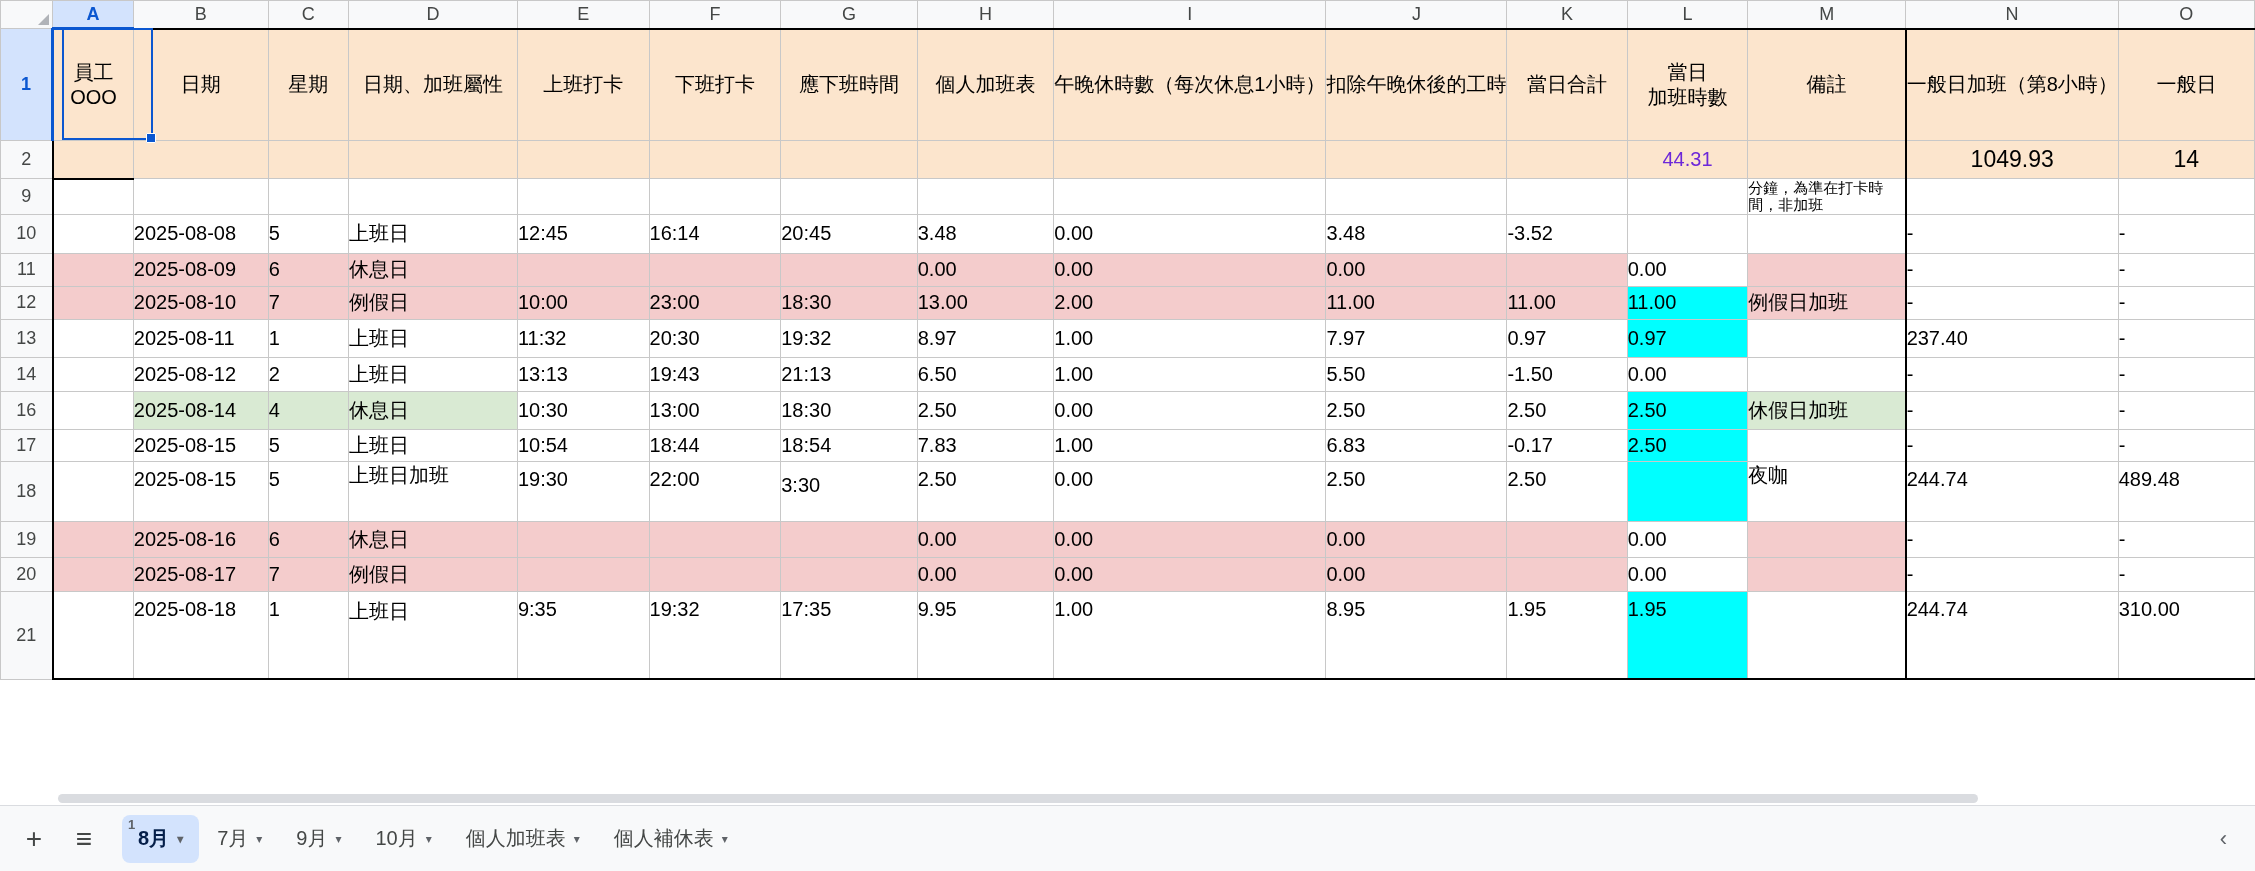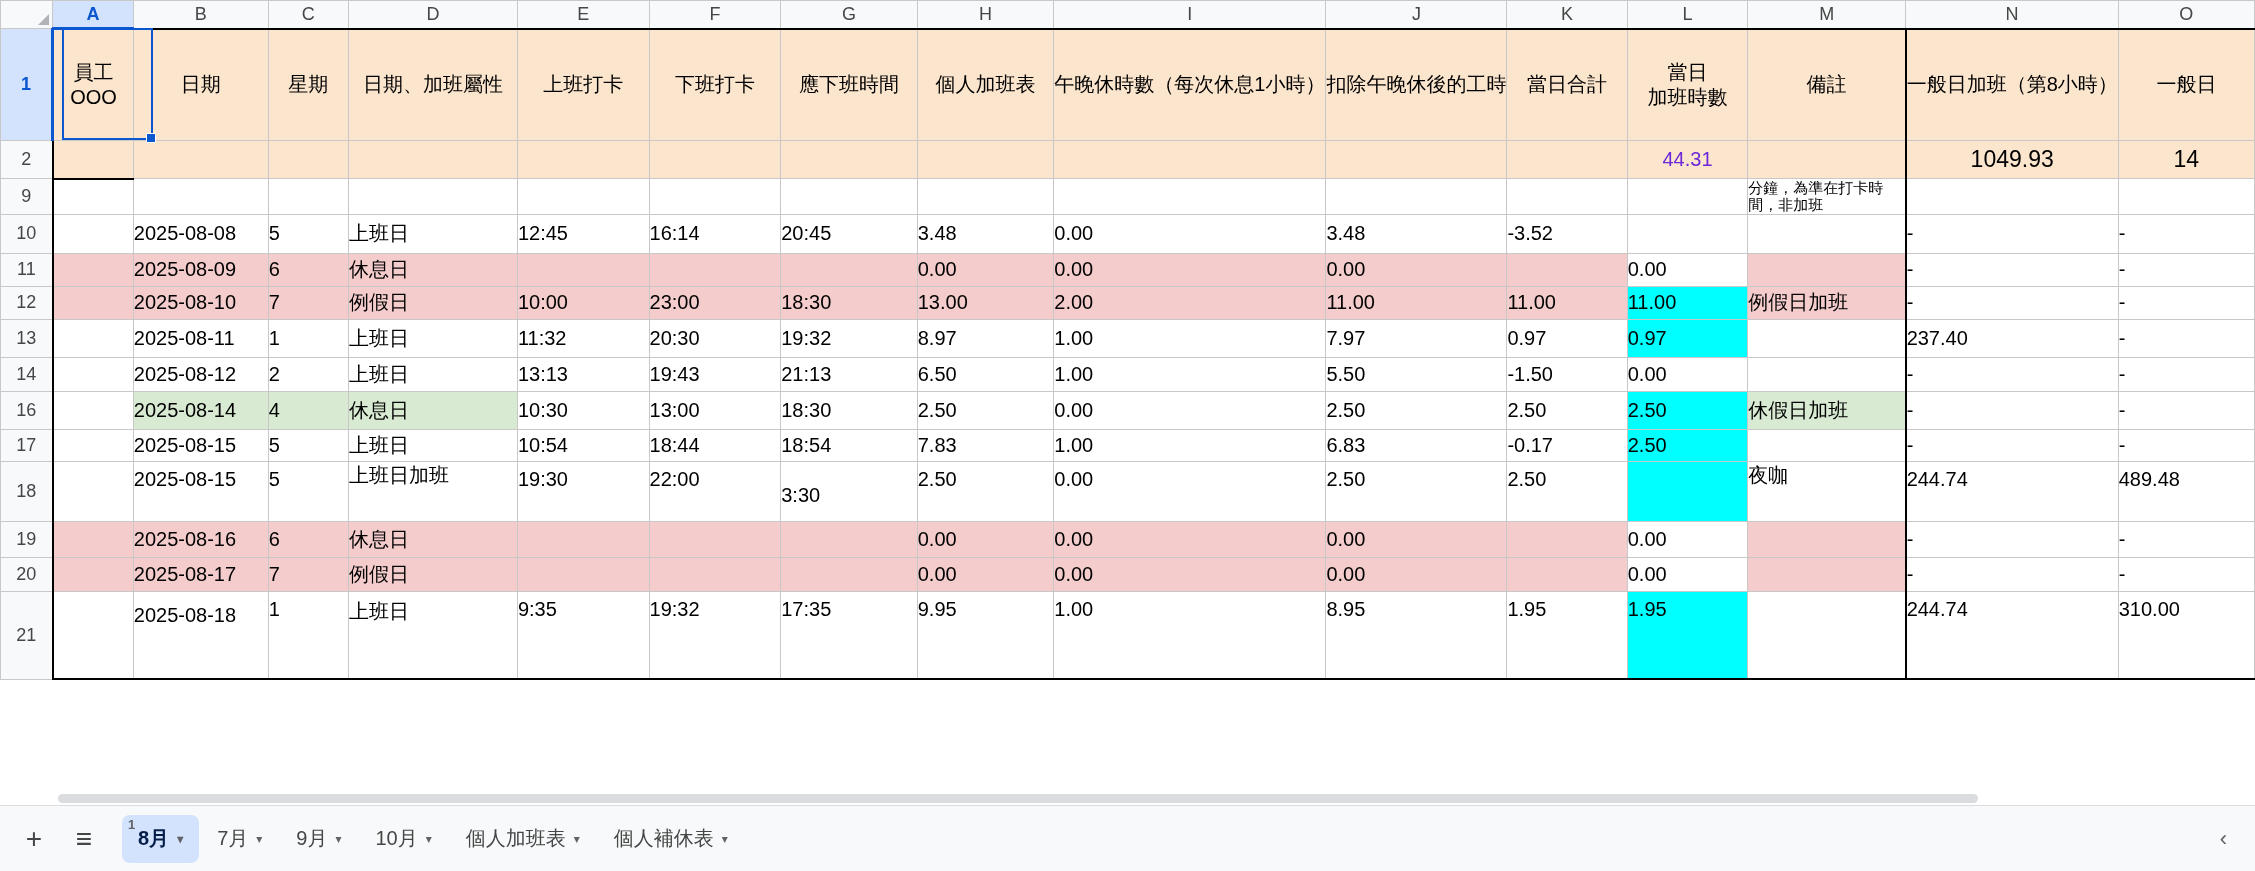--- a/index.html
+++ b/index.html
@@ -415,21 +415,21 @@
       </tr>
 
       <tr style="height:60px">
         <td class="rowhdr">18</td>
         <td class="fill-white cell bl-black"></td>
         <td class="fill-white cell" style="vertical-align:top; padding-top:6px">2025-08-15</td>
         <td class="fill-white cell" style="vertical-align:top; padding-top:6px">5</td>
         <td class="fill-white cell" style="vertical-align:top; padding-top:0">上班日加班</td>
         <td class="fill-white cell" style="vertical-align:top; padding-top:6px">19:30</td>
         <td class="fill-white cell" style="vertical-align:top; padding-top:6px">22:00</td>
-        <td class="fill-white cell" style="vertical-align:top; padding-top:22px">3:30</td>
+        <td class="fill-white cell" style="vertical-align:top; padding-top:12px">3:30</td>
         <td class="fill-white cell" style="vertical-align:top; padding-top:6px">2.50</td>
         <td class="fill-white cell" style="vertical-align:top; padding-top:6px">0.00</td>
         <td class="fill-white cell" style="vertical-align:top; padding-top:6px">2.50</td>
         <td class="fill-white cell" style="vertical-align:top; padding-top:6px">2.50</td>
         <td class="fill-cyan cell"></td>
         <td class="fill-white cell br-black" style="vertical-align:top; padding-top:0">夜咖</td>
         <td class="fill-white cell" style="vertical-align:top; padding-top:6px">244.74</td>
         <td class="fill-white cell" style="vertical-align:top; padding-top:6px">489.48</td>
       </tr>
 
@@ -467,21 +467,21 @@
         <td class="fill-pink cell"></td>
         <td class="fill-white cell">0.00</td>
         <td class="fill-pink cell br-black"></td>
         <td class="fill-white cell">-</td>
         <td class="fill-white cell">-</td>
       </tr>
 
       <tr style="height:88px">
         <td class="rowhdr">21</td>
         <td class="fill-white cell bl-black bb-black"></td>
-        <td class="fill-white cell bb-black" style="vertical-align:top; padding-top:12px">2025-08-18</td>
+        <td class="fill-white cell bb-black" style="vertical-align:top; padding-top:6px">2025-08-18</td>
         <td class="fill-white cell bb-black" style="vertical-align:top; padding-top:6px">1</td>
         <td class="fill-white cell bb-black" style="vertical-align:top; padding-top:6px">上班日</td>
         <td class="fill-white cell bb-black" style="vertical-align:top; padding-top:6px">9:35</td>
         <td class="fill-white cell bb-black" style="vertical-align:top; padding-top:6px">19:32</td>
         <td class="fill-white cell bb-black" style="vertical-align:top; padding-top:6px">17:35</td>
         <td class="fill-white cell bb-black" style="vertical-align:top; padding-top:6px">9.95</td>
         <td class="fill-white cell bb-black" style="vertical-align:top; padding-top:6px">1.00</td>
         <td class="fill-white cell bb-black" style="vertical-align:top; padding-top:6px">8.95</td>
         <td class="fill-white cell bb-black" style="vertical-align:top; padding-top:6px">1.95</td>
         <td class="fill-cyan cell bb-black" style="vertical-align:top; padding-top:6px">1.95</td>

